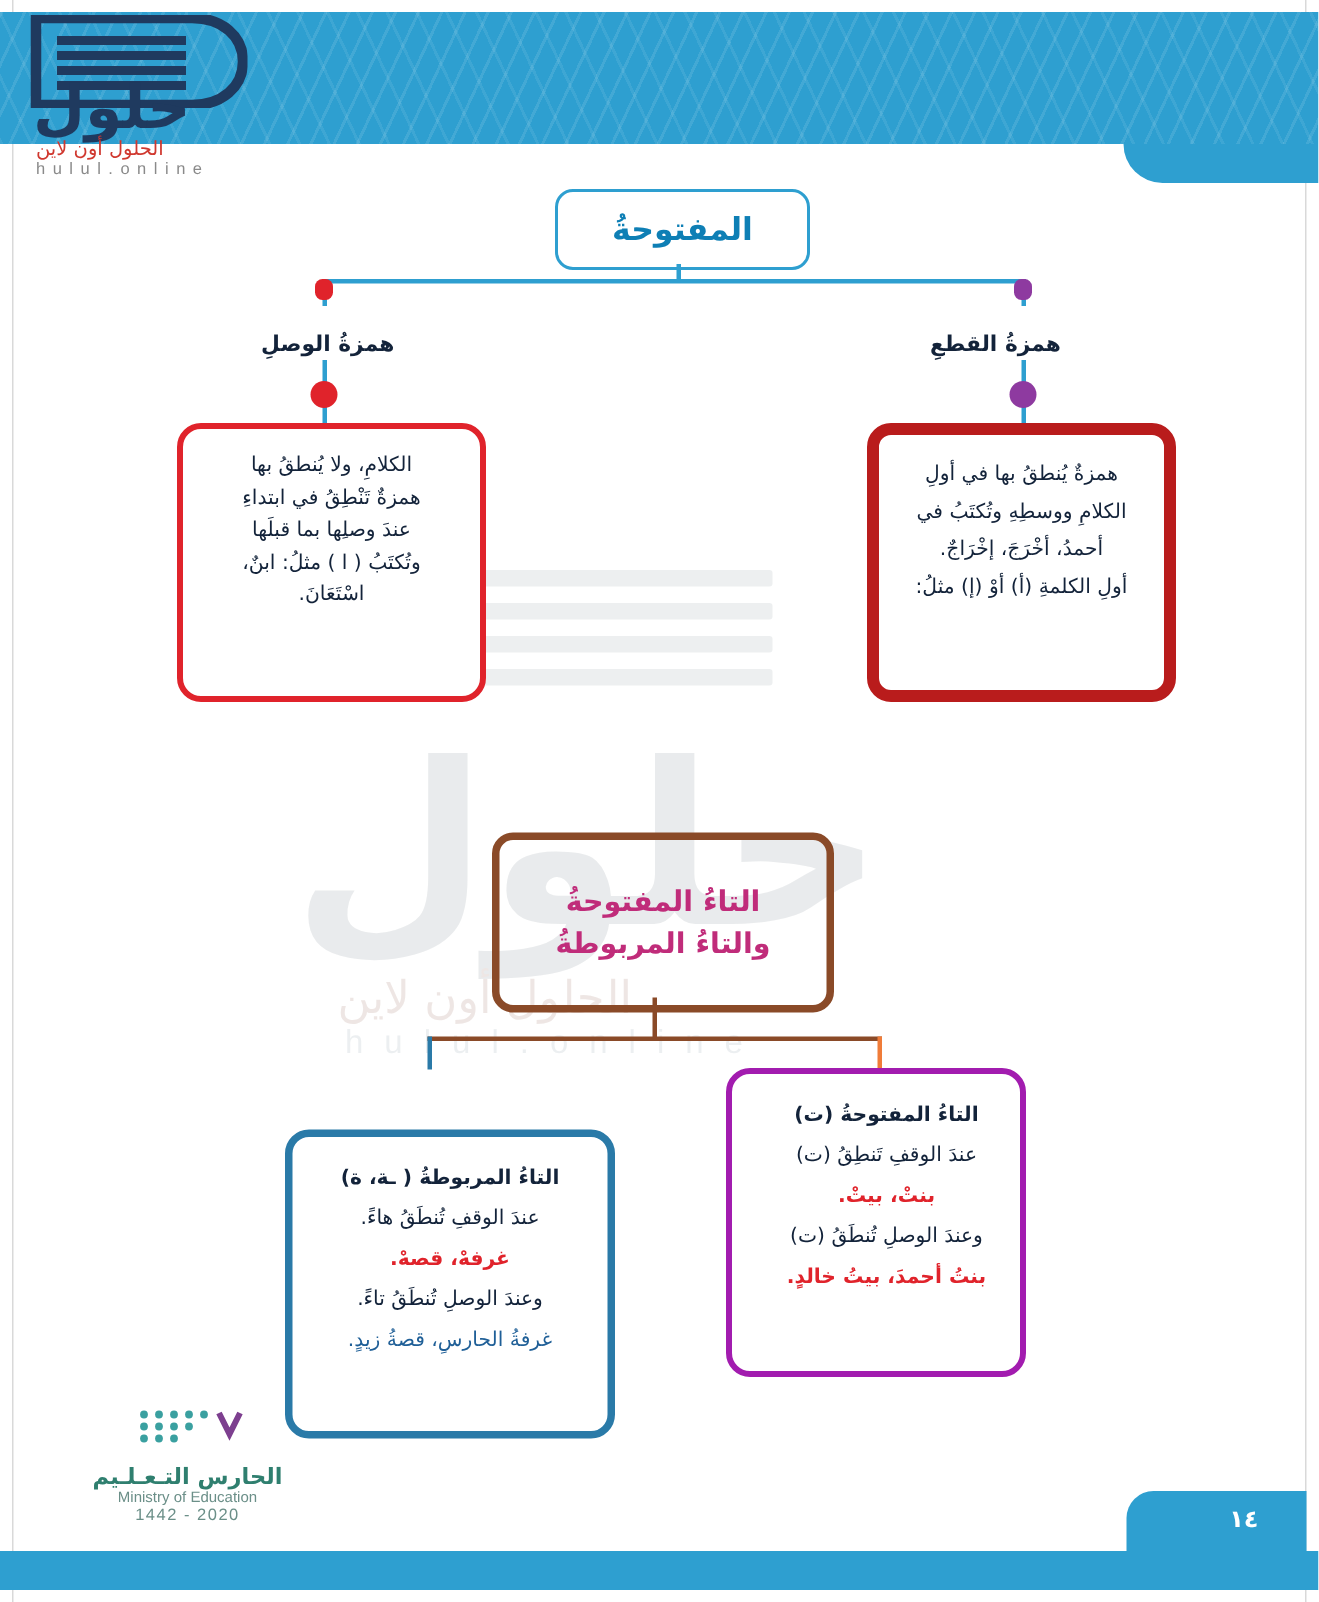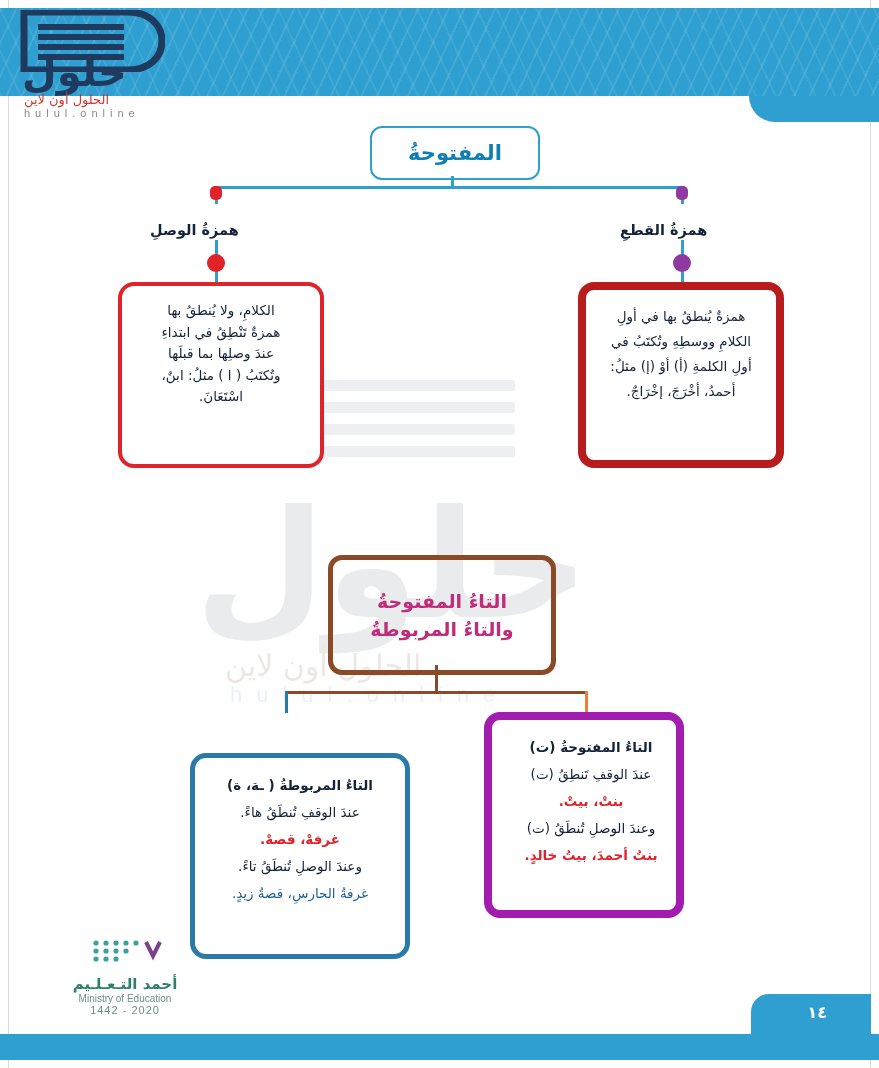--- a/index.html
+++ b/index.html
@@ -199,21 +199,21 @@
     box-sizing: border-box;
     padding: 14px 12px;
     text-align: center;
     line-height: 1.85;
     font-size: 13.5px;
     color: #13233a;
   }
   .node.red { border: 4px solid #e0232b; }
   .node.purple { border: 8px solid #b91c1c; }
   .node.blue { border: 5px solid #2a7aa8; margin-top: 41px; }
-  .node.orange { border: 8px solid #a21caf; padding-left: 26px; }
+  .node.orange { border: 4px solid #a21caf; padding-left: 26px; }
 
   .branch-label {
     position: absolute;
     font-size: 14.5px;
     font-weight: bold;
     color: #13233a;
     white-space: nowrap;
   }
 
   .node-heading {
@@ -286,21 +286,21 @@
     position: absolute;
     right: 8px;
     top: 994px;
     width: 120px;
     height: 40px;
     background: #2e9fd0;
     border-top-left-radius: 18px;
   }
   .page-num {
     position: absolute;
-    right: 52px;
+    right: 40px;
     top: 1003px;
     font-size: 16px;
     color: #ffffff;
     font-weight: bold;
   }
 </style>
 </head>
 <body>
 
 <div class="page">
@@ -346,27 +346,27 @@
   <div class="dot" style="top:186px; left:676px; width:12px; height:14px; background:#8e3aa0; border-radius:5px;"></div>
   <div class="conn" style="top:240px; left:681px; width:3px; height:42px;"></div>
   <div class="dot" style="top:254px; left:673px; width:18px; height:18px; background:#8e3aa0;"></div>
 
   <div class="conn" style="top:186px; left:215px; width:3px; height:18px;"></div>
   <div class="dot" style="top:186px; left:210px; width:12px; height:14px; background:#e0232b; border-radius:5px;"></div>
   <div class="conn" style="top:240px; left:215px; width:3px; height:42px;"></div>
   <div class="dot" style="top:254px; left:207px; width:18px; height:18px; background:#e0232b;"></div>
 
   <div class="branch-label" style="top:222px; left:620px;">همزةُ القطعِ</div>
-  <div class="branch-label" style="top:222px; left:150px;">همزةُ الوصلِ</div>
+  <div class="branch-label" style="top:222px; left:174px;">همزةُ الوصلِ</div>
 
   <div class="node purple" style="top:282px; left:578px; width:206px; height:186px;">
     <div>همزةٌ يُنطقُ بها في أولِ</div>
     <div>الكلامِ ووسطِهِ وتُكتَبُ في</div>
+    <div>أحمدُ، أخْرَجَ، إخْرَاجٌ.</div>
     <div>أولِ الكلمةِ (أ) أوْ (إ) مثلُ:</div>
-    <div>أحمدُ، أخْرَجَ، إخْرَاجٌ.</div>
   </div>
 
   <div class="node red" style="top:282px; left:118px; width:206px; height:186px; line-height:1.6;">
     <div>الكلامِ، ولا يُنطقُ بها</div>
     <div>همزةٌ تَنْطِقُ في ابتداءِ</div>
     <div>عندَ وصلِها بما قبلَها</div>
     <div>وتُكتَبُ ( ا ) مثلُ: ابنٌ،</div>
     <div>اسْتَعَانَ.</div>
   </div>
 
@@ -407,21 +407,21 @@
         <circle cx="16" cy="13" r="2.6"></circle>
         <circle cx="26" cy="13" r="2.6"></circle>
         <circle cx="36" cy="13" r="2.6"></circle>
       <circle cx="6" cy="21" r="2.6"></circle>
         <circle cx="16" cy="21" r="2.6"></circle>
         <circle cx="26" cy="21" r="2.6"></circle>
     </g>
     <path d="M56 4 L63 18 L70 4" fill="none" stroke="#7d3f8f" stroke-width="4"></path>
   </svg>
   <div class="moe">
-    <div class="moe-ar">أحمد التـعـلـيم</div>
+    <div class="moe-ar">الحارس التـعـلـيم</div>
     <div class="moe-en">Ministry of Education</div>
     <div class="moe-year">2020 - 1442</div>
   </div>
 
   <div class="footer-tab"></div>
   <div class="page-num">١٤</div>
   <div class="footer-band"></div>
 
 </div>
 

